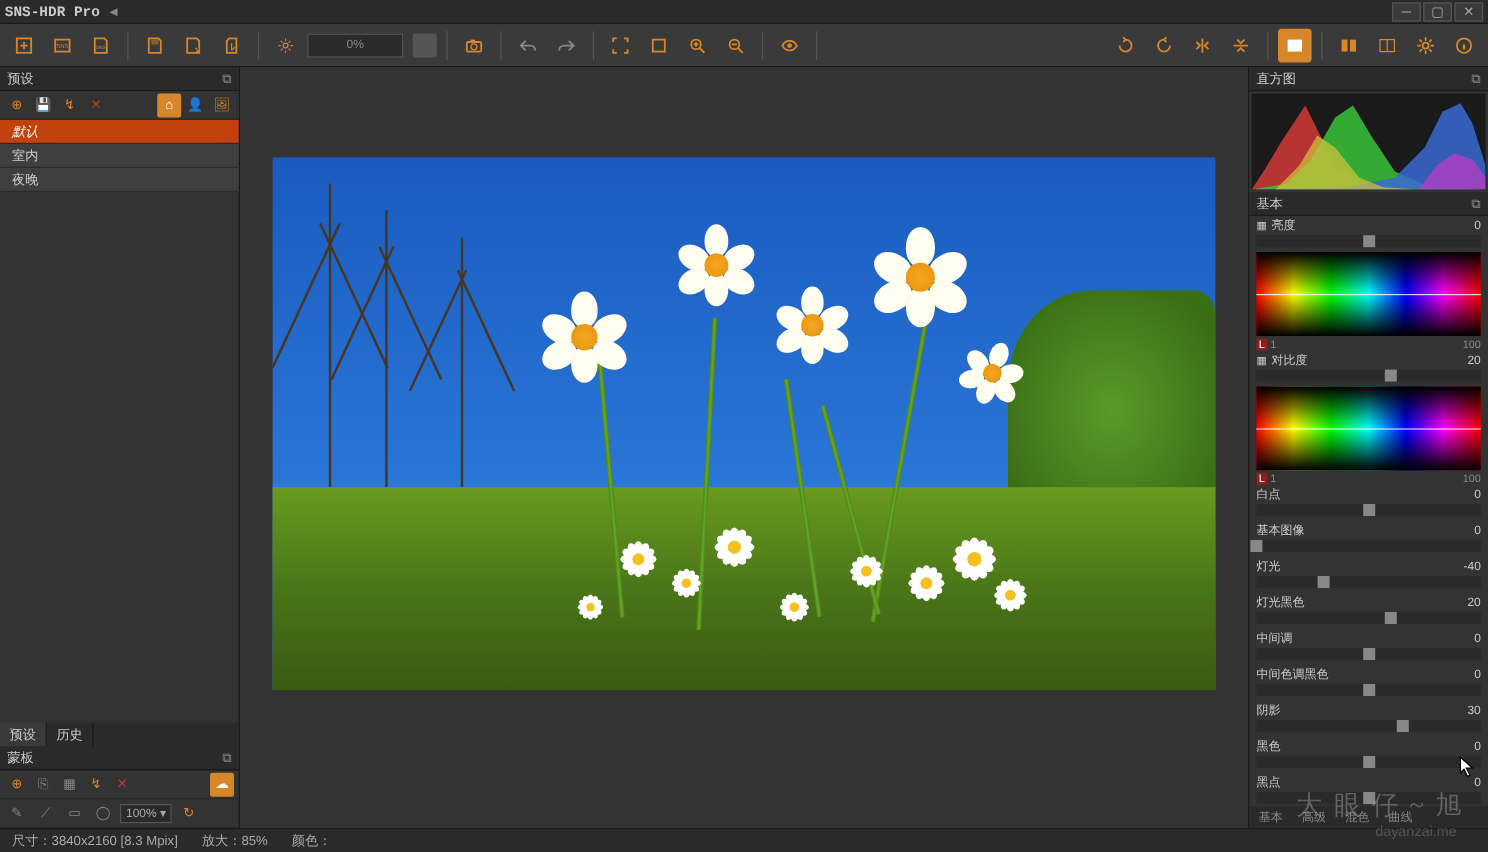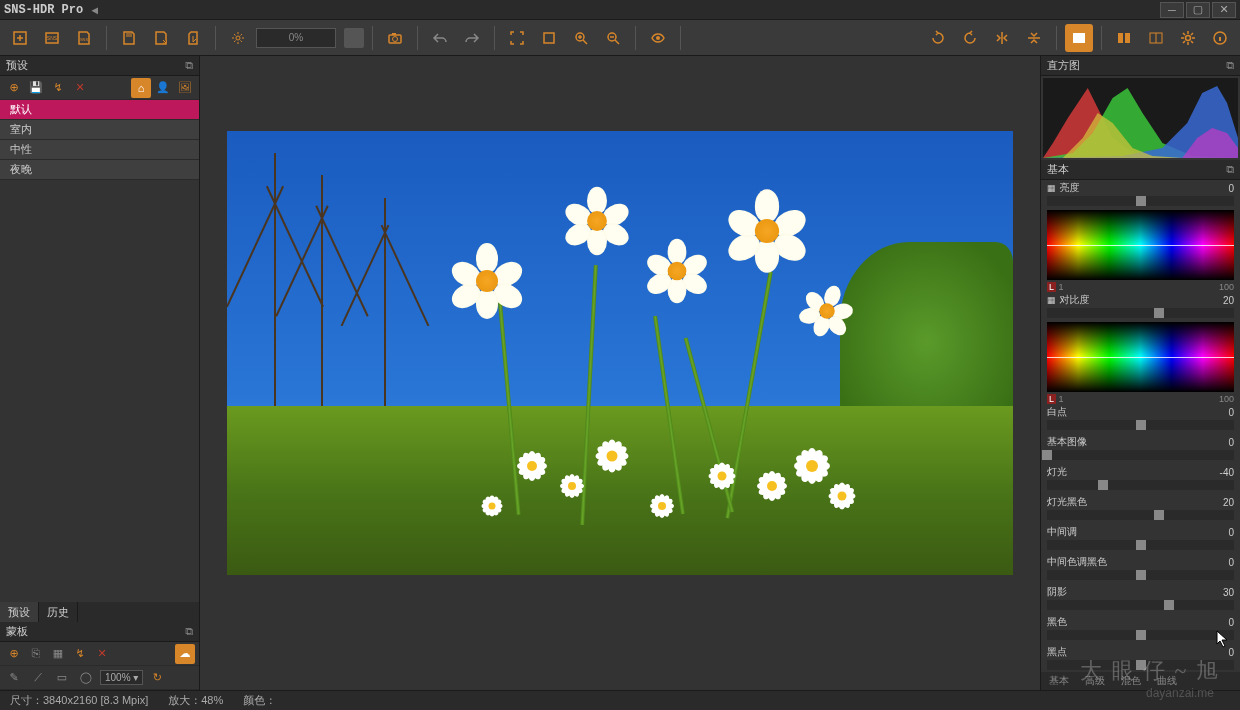--- a/index.html
+++ b/index.html
@@ -21,21 +21,21 @@
 .panel-header { height: 20px; background: #2a2a2a; display: flex; align-items: center; padding: 0 6px; border-bottom: 1px solid #1a1a1a; font-size: 11px; }
 .panel-header .pin { margin-left: auto; color: #888; cursor: pointer; }
 .preset-toolbar { height: 24px; background: #333; display: flex; align-items: center; padding: 0 4px; gap: 2px; border-bottom: 1px solid #2a2a2a; }
 .ptbtn { width: 20px; height: 20px; display: flex; align-items: center; justify-content: center; color: #888; cursor: pointer; border-radius: 2px; }
 .ptbtn.orange { color: #d8862a; }
 .ptbtn.red { color: #c0392b; }
 .ptbtn.active { background: #d8862a; color: #fff; }
 .ptspacer { flex: 1; }
 .preset-list { flex: 1; overflow: auto; }
 .preset-item { height: 20px; padding: 0 10px; display: flex; align-items: center; background: #3f3f3f; border-bottom: 1px solid #2a2a2a; cursor: pointer; font-size: 11px; }
-.preset-item.active { background: #be185d; color: #fff; }
+.preset-item.active { background: #c2410c; color: #fff; font-style: italic; }
 .tabs { display: flex; height: 20px; background: #2a2a2a; }
 .tab { padding: 0 8px; display: flex; align-items: center; cursor: pointer; font-size: 11px; border-right: 1px solid #1a1a1a; }
 .tab.active { background: #3a3a3a; }
 .mask-section { display: flex; flex-direction: column; }
 .mask-toolbar { height: 24px; display: flex; align-items: center; padding: 0 4px; gap: 2px; border-bottom: 1px solid #2a2a2a; }
 .mask-toolbar2 { height: 24px; display: flex; align-items: center; padding: 0 4px; gap: 4px; border-bottom: 1px solid #2a2a2a; }
 .zoom-sel { background: #2a2a2a; border: 1px solid #555; color: #aaa; padding: 1px 4px; font-size: 10px; }
 .base-image-btn { height: 22px; margin: 4px; background: #a0611a; color: #fff; display: flex; align-items: center; justify-content: center; font-size: 11px; border-radius: 2px; cursor: pointer; }
 .canvas { flex: 1; background: #333; display: flex; align-items: center; justify-content: center; position: relative; }
 .image-view { width: 786px; height: 444px; position: relative; overflow: hidden; margin-top: -40px; }
@@ -251,21 +251,20 @@
       <div class="ptbtn orange">↯</div>
       <div class="ptbtn red">✕</div>
       <div class="ptspacer"></div>
       <div class="ptbtn active">⌂</div>
       <div class="ptbtn orange">👤</div>
       <div class="ptbtn orange">🖼</div>
     </div>
     <div class="preset-list" id="preset-list">
         <div class="preset-item active">默认</div>
         <div class="preset-item">室内</div>
-        <div class="preset-item">中性</div>
         <div class="preset-item">夜晚</div>
       </div>
     <div class="tabs">
       <div class="tab active">预设</div>
       <div class="tab">历史</div>
     </div>
     <div class="panel-header">
       <span>蒙板</span>
       <span class="pin">⧉</span>
     </div>
@@ -636,21 +635,21 @@
         <div class="bt">基本</div>
         <div class="bt">高级</div>
         <div class="bt">混色</div>
         <div class="bt">曲线</div>
       </div>
   </div>
 </div>
 
 <div class="statusbar">
   <span><span>尺寸：</span><span>3840x2160 [8.3 Mpix]</span></span>
-  <span><span>放大：</span><span>48%</span></span>
+  <span><span>放大：</span><span>85%</span></span>
   <span><span>颜色：</span></span>
 </div>
 
 <div class="watermark">大 眼 仔 ~ 旭</div>
 <div class="watermark2">dayanzai.me</div>
 <svg class="cursor" width="16" height="20" viewBox="0 0 16 20">
     <path d="M1 1 L1 14 L4 11 L7 17 L9 16 L6 10 L11 10 Z" fill="#fff" stroke="#000"></path>
   </svg>
 
 </body></html>

